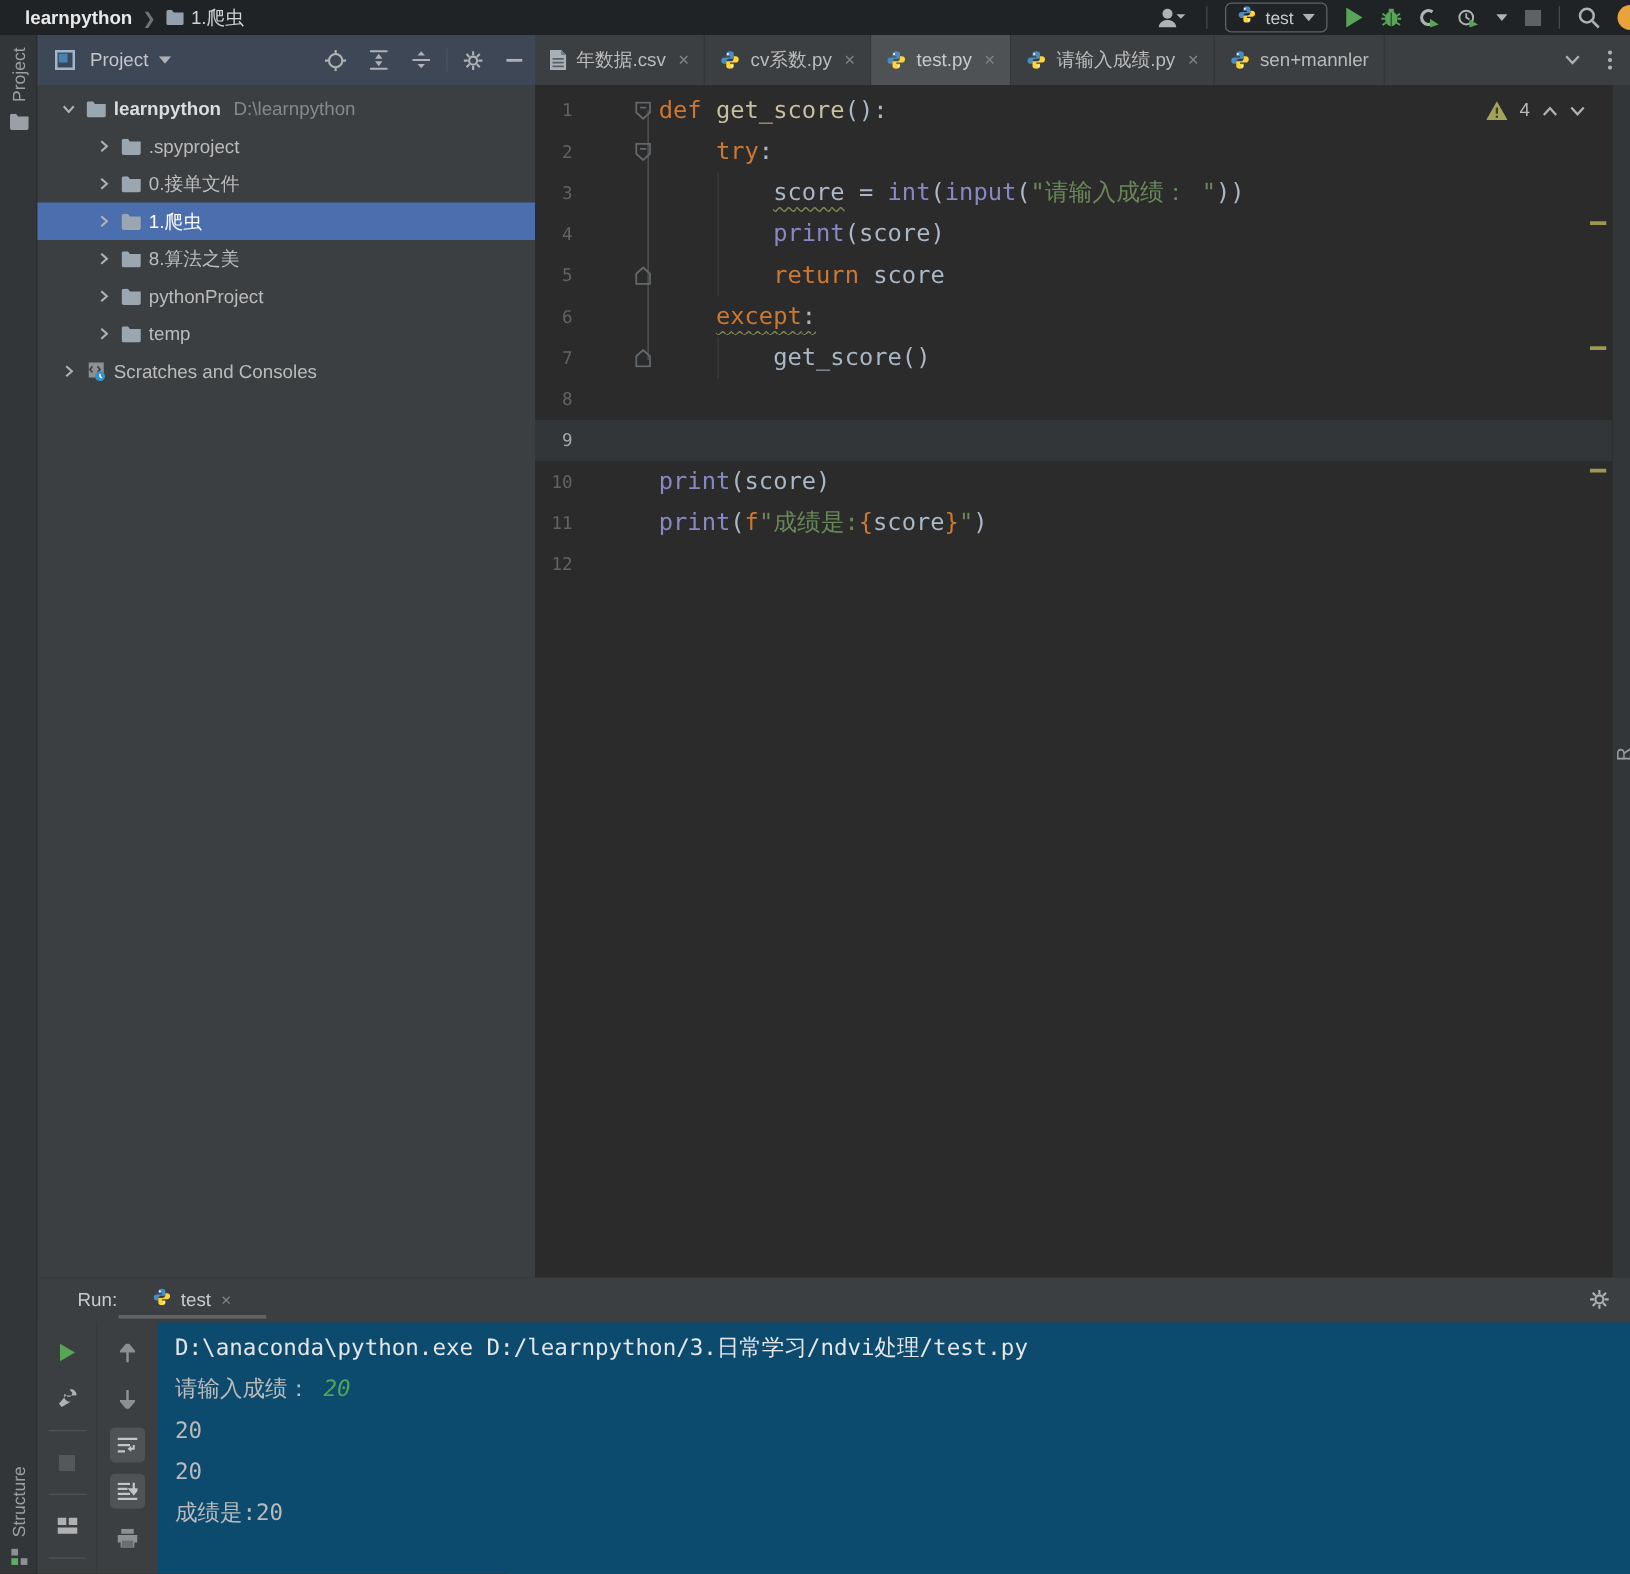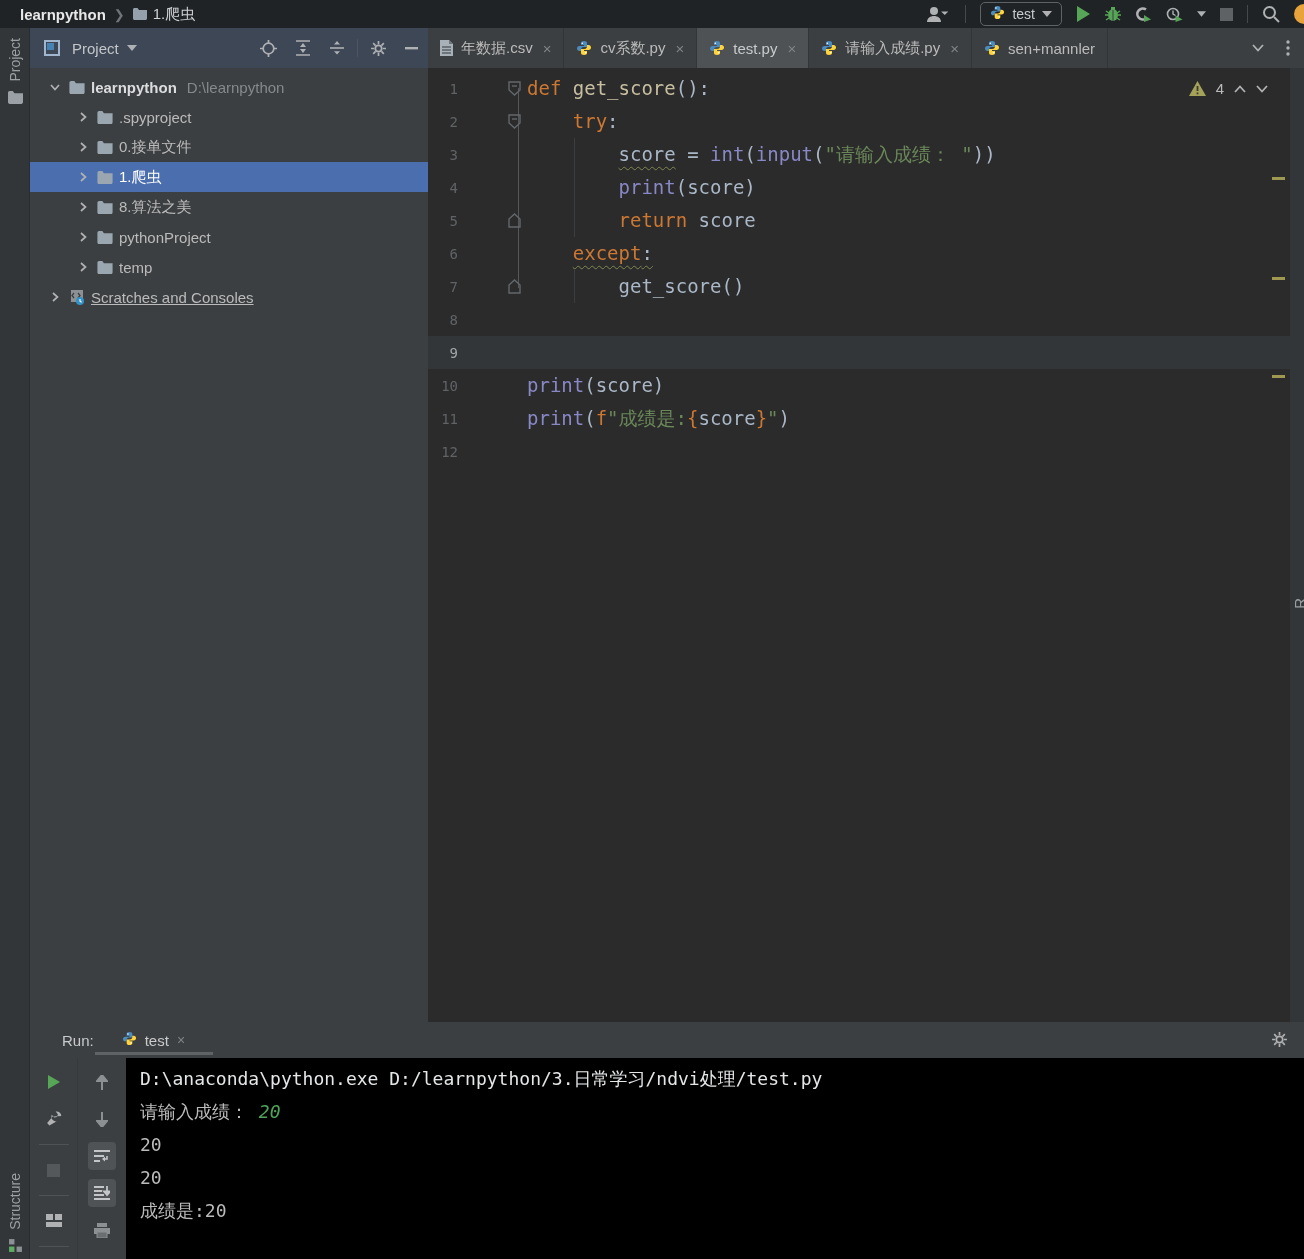--- a/index.html
+++ b/index.html
@@ -89,21 +89,21 @@
   #run-tab .close { color:#7F8486; font-size:14px; }
   #run-tab-underline { position:absolute; left:65px; top:30px; width:118px; height:3px; background:#5F6366; }
   #run-header .gear-right { position:absolute; right:16px; top:9px; }
   #run-body { position:absolute; left:0; top:36px; width:1274px; height:201px; display:flex; }
   .rp-toolbar { width:48px; flex:none; background:#3C3F41; display:flex; flex-direction:column;
                 align-items:center; padding-top:10px; gap:9px; }
   .rp-toolbar.first { border-right:1px solid #37393B; }
   .rp-sep { width:30px; height:1px; background:#505354; margin:2px 0; }
   .rp-btn { width:28px; height:28px; display:flex; align-items:center; justify-content:center; border-radius:4px; }
   .rp-btn.active { background:#4F5355; }
-  #console { flex:1; background:#000000; padding:4px 0 0 14px; overflow:hidden; }
+  #console { flex:1; background:#0c4a6e; padding:4px 0 0 14px; overflow:hidden; }
   .conrow { font:18px/33px "DejaVu Sans Mono", monospace; white-space:pre; }
   .cmd { color:#E4E6E8; } .out { color:#BBBBBB; } .inp { color:#4FA35A; font-style:italic; }
 </style>
 </head>
 <body>
 
 <div id="app">
 
   <div id="titlebar">
     <span class="crumb-proj">learnpython</span>
@@ -332,21 +332,21 @@
               <path d="M1 1l4.5 4L1 9" stroke="#AFB1B3" stroke-width="1.7" fill="none"></path>
             </svg>
           </span>
           <span class="ticon">
             <svg width="16" height="13" viewBox="0 0 14 12">
               <path d="M0 1.5C0 .7.7 0 1.5 0h3l1.5 2H14v8.5c0 .8-.7 1.5-1.5 1.5h-11C.7 12 0 11.3 0 10.5z" fill="#9AA7B0"></path>
             </svg>
           </span>
           <span class="lbl">temp</span>
         </div>
-        <div class="tree-row" style="padding-left: 17px; text-decoration: underline;">
+        <div class="tree-row" style="padding-left: 17px;">
           <span class="chev">
             <svg width="7" height="10" viewBox="0 0 7 10">
               <path d="M1 1l4.5 4L1 9" stroke="#AFB1B3" stroke-width="1.7" fill="none"></path>
             </svg>
           </span>
           <span class="ticon">
             <svg width="16" height="16" viewBox="0 0 16 16">
               <rect x="2" y="1" width="12" height="12" fill="#8C9196"></rect>
               <path d="M5 4l-2 2.5L5 9M9 4l2 2.5L9 9" stroke="#3C3F41" stroke-width="1.3" fill="none"></path>
               <circle cx="11" cy="12" r="4" fill="#3592C4"></circle>

